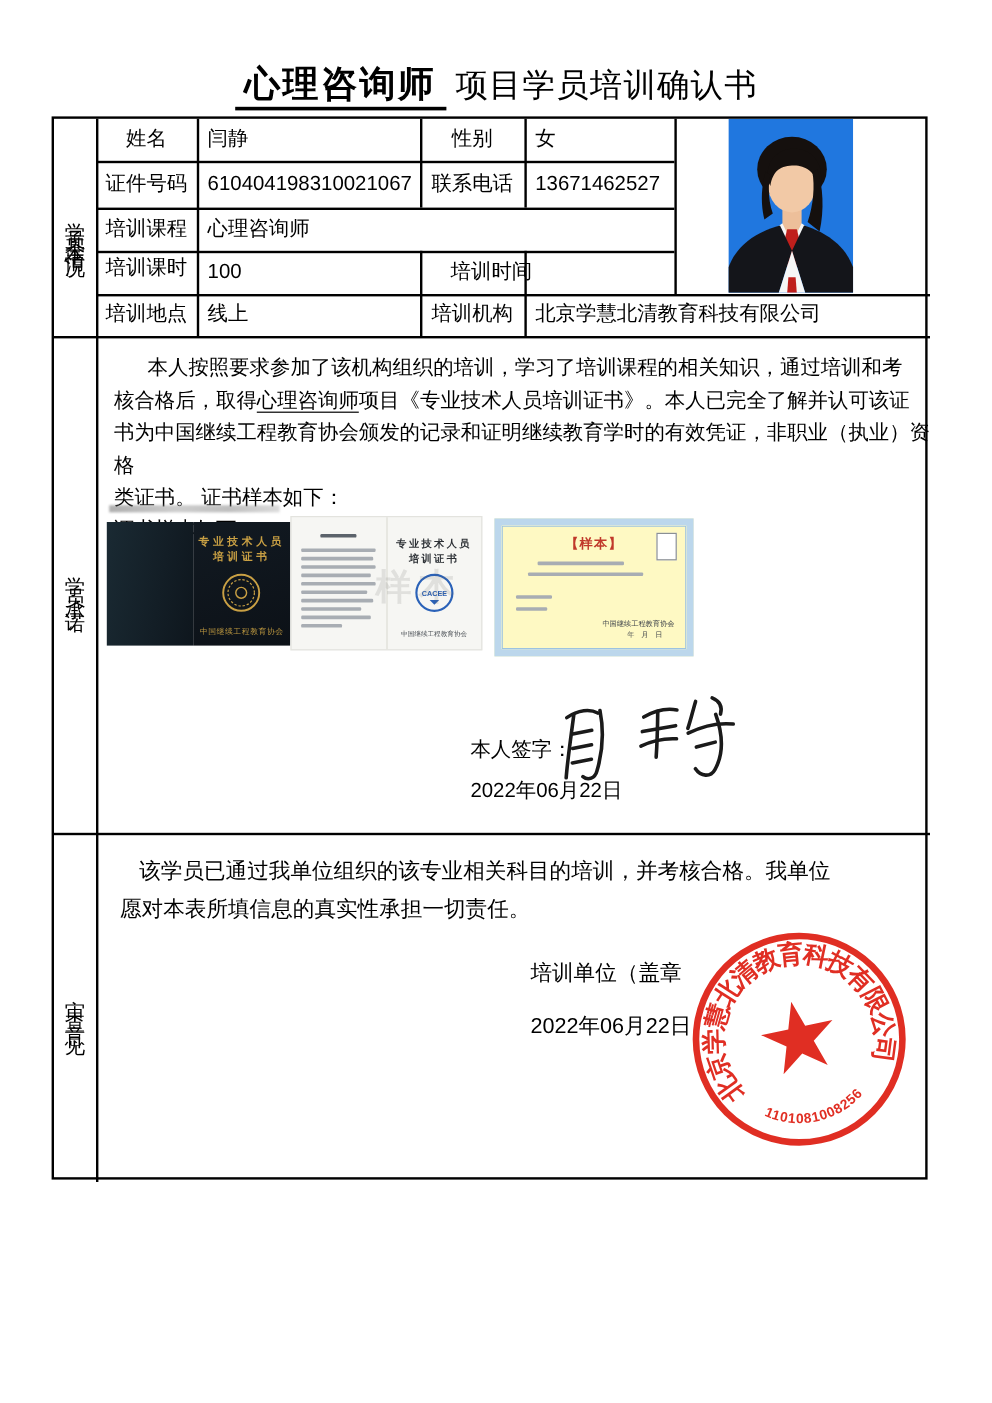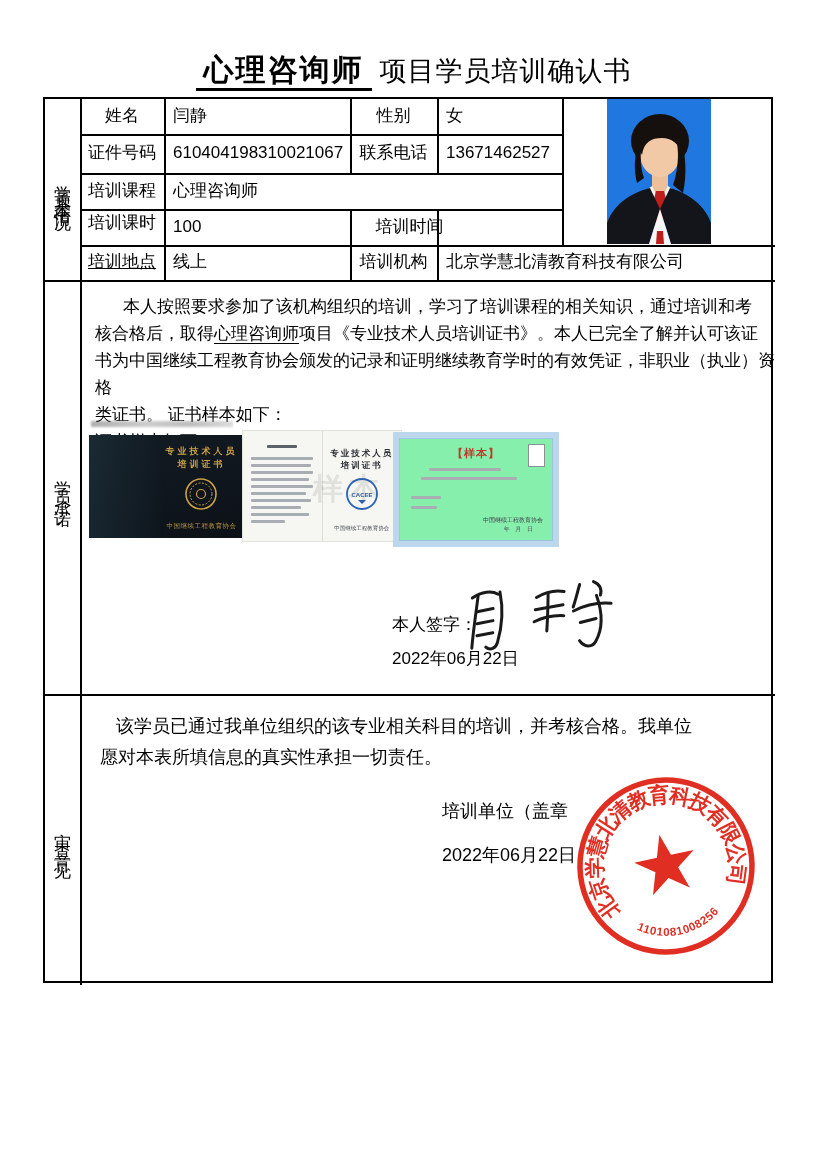--- a/index.html
+++ b/index.html
@@ -37,21 +37,21 @@
   .cert2{left:197px;top:331px;width:160px;height:112px;background:#f6f6f3;border:1px solid #e3e3de;display:flex;}
   .c2l,.c2r{width:50%;height:100%;position:relative;}
   .c2l{border-right:1px solid #ddddd6;}
   .tl{position:absolute;height:2.5px;background:#a8adb3;border-radius:1px;}
   .tl.dark{background:#5c636b;}
   .c2-title{position:absolute;top:16px;left:0;width:100%;text-align:center;font-size:8.5px;font-weight:700;
             color:#2c3035;letter-spacing:2px;white-space:pre-line;line-height:12px;}
   .c2-seal{position:absolute;top:46px;left:50%;transform:translateX(-50%);}
   .c2-org{position:absolute;bottom:9px;left:0;width:100%;text-align:center;font-size:5.5px;color:#4a4f55;}
   .c2-watermark{position:absolute;left:70px;top:38px;font-size:30px;color:rgba(90,90,90,.14);letter-spacing:6px;font-weight:700;}
-  .cert3{left:348px;top:333px;width:154px;height:103px;background:#86efac;border:6px solid #bcd7ec;
+  .cert3{left:367px;top:333px;width:154px;height:103px;background:#fef9c3;border:6px solid #bcd7ec;
          box-shadow:inset 0 0 0 1px #9dc3e0;position:absolute;}
   .c3-tag{position:absolute;top:8px;left:0;width:100%;text-align:center;color:#c0392b;font-weight:800;font-size:11px;letter-spacing:1px;}
   .c3-photo{position:absolute;top:6px;right:8px;width:15px;height:21px;border:1px solid #8a8f94;background:#fff;}
   .c3-org{position:absolute;right:10px;bottom:16px;font-size:6px;color:#41464c;}
   .c3-date{position:absolute;right:18px;bottom:7px;font-size:6px;color:#41464c;letter-spacing:2px;}
   
   .sign-label{position:absolute;left:347px;top:514px;font-size:17px;}
   .sign-svg{position:absolute;left:405px;top:478px;transform:rotate(-4deg);}
   .sign-date{position:absolute;left:347px;top:548px;font-size:17px;}
   
@@ -101,21 +101,21 @@
     <div class="cell cen" style="left:305px;top:35px;width:87px;height:39px;">联系电话</div>
     <div class="cell pad" style="left:392px;top:35px;width:125px;height:39px;">13671462527</div>
 
     <div class="cell cen" style="left:35px;top:74px;width:84px;height:36px;">培训课程</div>
     <div class="cell pad" style="left:119px;top:74px;width:398px;height:36px;">心理咨询师</div>
 
     <div class="cell cen" style="left:35px;top:110px;width:84px;height:28px;">培训课时</div>
     <div class="cell pad" style="left:119px;top:110px;width:186px;height:36px;">100</div>
     <div class="cell cen" style="left:321px;top:110px;width:87px;height:36px;">培训时间</div>
 
-    <div class="cell cen" style="left:35px;top:146px;width:84px;height:35px;text-decoration:underline;">培训地点</div>
+    <div class="cell cen" style="left:35px;top:146px;width:84px;height:35px;">培训地点</div>
     <div class="cell pad" style="left:119px;top:146px;width:186px;height:35px;">线上</div>
     <div class="cell cen" style="left:305px;top:146px;width:87px;height:35px;">培训机构</div>
     <div class="cell pad" style="left:392px;top:146px;width:338px;height:35px;">北京学慧北清教育科技有限公司</div>
 
     <svg class="photo" width="104" height="145" viewBox="0 0 104 145" style="position:absolute;left:562px;top:0;">
       <rect x="0" y="0" width="104" height="145" fill="#2077df"></rect>
       <ellipse cx="53" cy="42" rx="29" ry="27" fill="#15100e"></ellipse>
       <rect x="45" y="68" width="16" height="28" fill="#edbf9a"></rect>
       <ellipse cx="53" cy="55" rx="20" ry="23" fill="#f2c9a6"></ellipse>
       <path d="M33,52 C30,28 50,22 62,26 C75,30 79,42 77,58 C72,44 64,39 55,39 C44,39 37,43 35,56 Z" fill="#15100e"></path>

